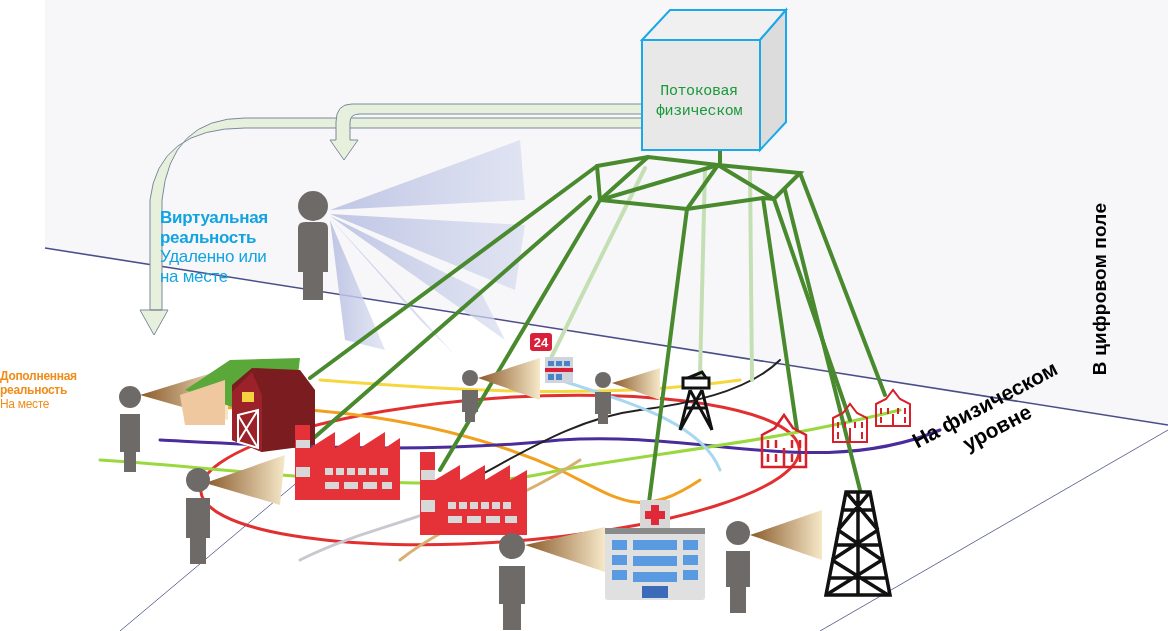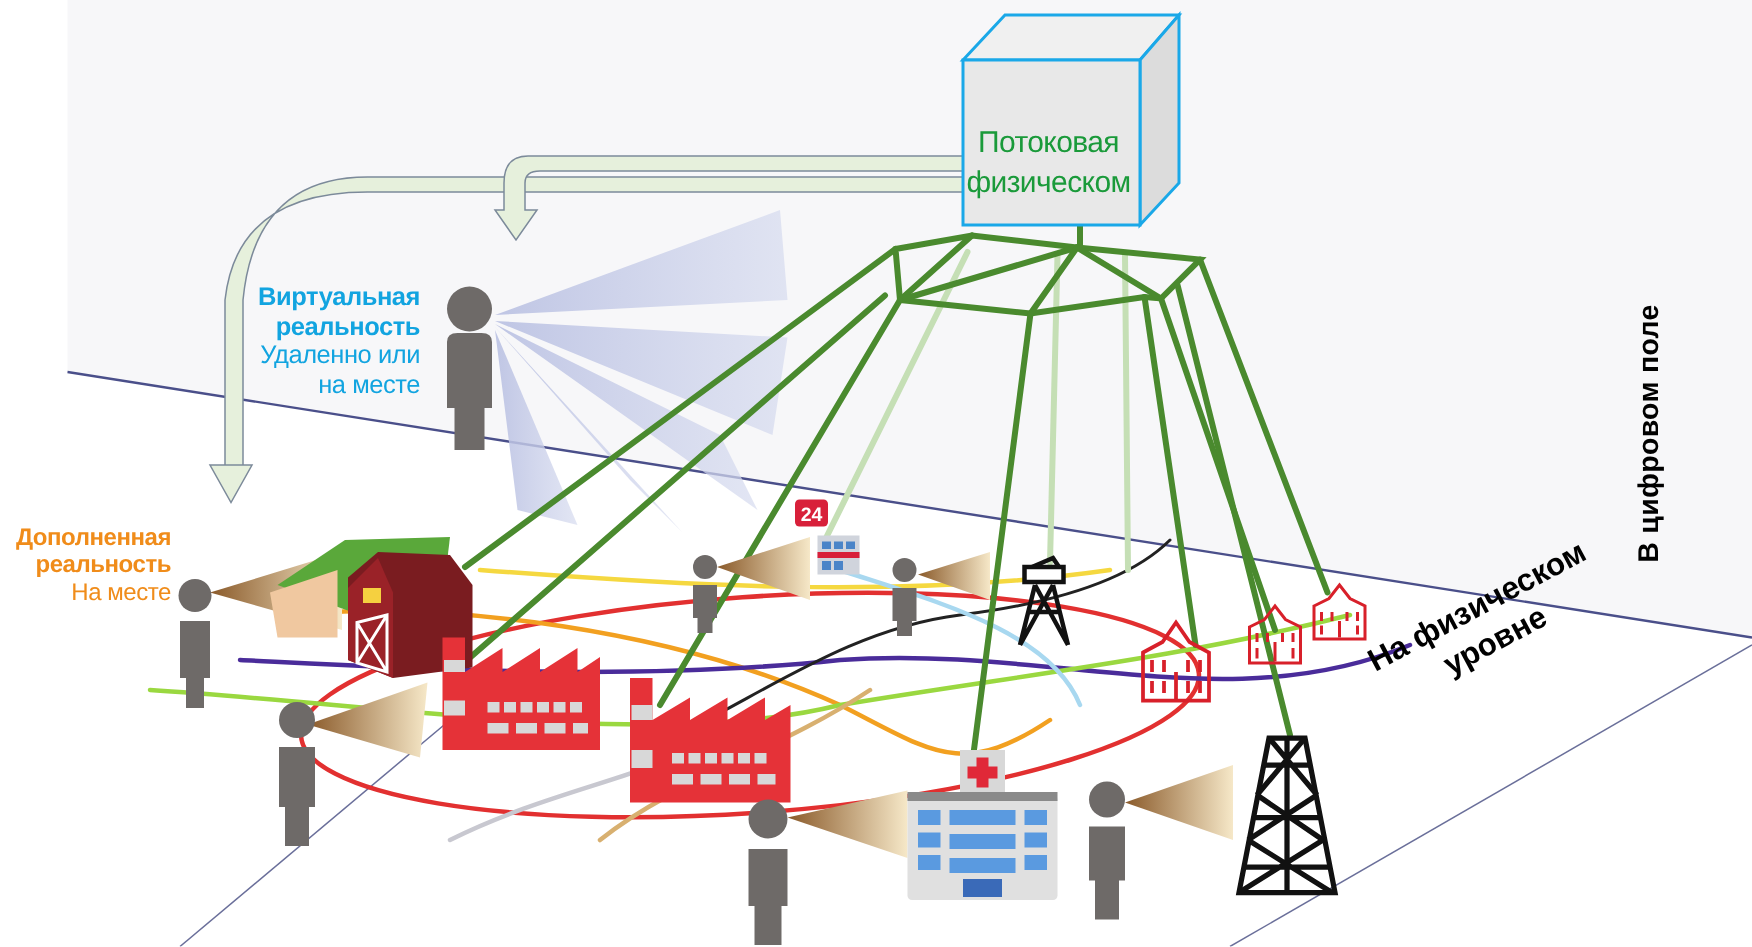--- a/index.html
+++ b/index.html
@@ -1,26 +1,26 @@
 <!DOCTYPE html>
 <html><head>
   <meta charset="utf-8">
   <style>
     html, body { margin: 0; padding: 0; background: #ffffff; }
     body { width: 1168px; height: 631px; overflow: hidden; position: relative;
            font-family: "Liberation Sans", sans-serif; }
     #scene { position: absolute; left: 0; top: 0; }
-    .lbl { position: absolute; text-align: right; line-height: 1.15;
-           font-family: "Liberation Sans", sans-serif; font-stretch: condensed; }
+    .lbl { position: absolute; text-align: left; line-height: 1.15;
+           font-family: "Liberation Sans", sans-serif; font-stretch: condensed; margin-top: 20px; }
     .lbl .b { font-weight: bold; display: block; letter-spacing: -0.3px; }
     .lbl .n { display: block; letter-spacing: -0.3px; }
     #vr { left: 160px; top: 188px; width: 120px; font-size: 17px; }
-    #ar { left: 0px; top: 350px; width: 114px; font-size: 16px; }
+    #ar { left: 0px; top: 350px; width: 114px; font-size: 12px; }
     #cube-text { position: absolute; left: 644px; top: 82px; width: 110px; text-align: center;
-                 font-size: 20px; line-height: 1.35; letter-spacing: -0.4px; }
+                 font-size: 15px; line-height: 1.35; letter-spacing: -0.4px; font-family: Liberation Mono, monospace; }
     #digital-label { position: absolute; left: 1000px; top: 278px; transform: rotate(-90deg);
                      transform-origin: center; font-weight: 900; font-size: 19px; color: #000;
                      white-space: nowrap; width: 200px; text-align: center; letter-spacing: 0.2px; }
     #physical-label { position: absolute; left: 895px; top: 438px; transform: rotate(-28deg);
                       transform-origin: left top; font-weight: 900; font-size: 21px; color: #000;
                       line-height: 1.25; text-align: center; width: 190px; }
   </style>
 </head>
 <body>
 

